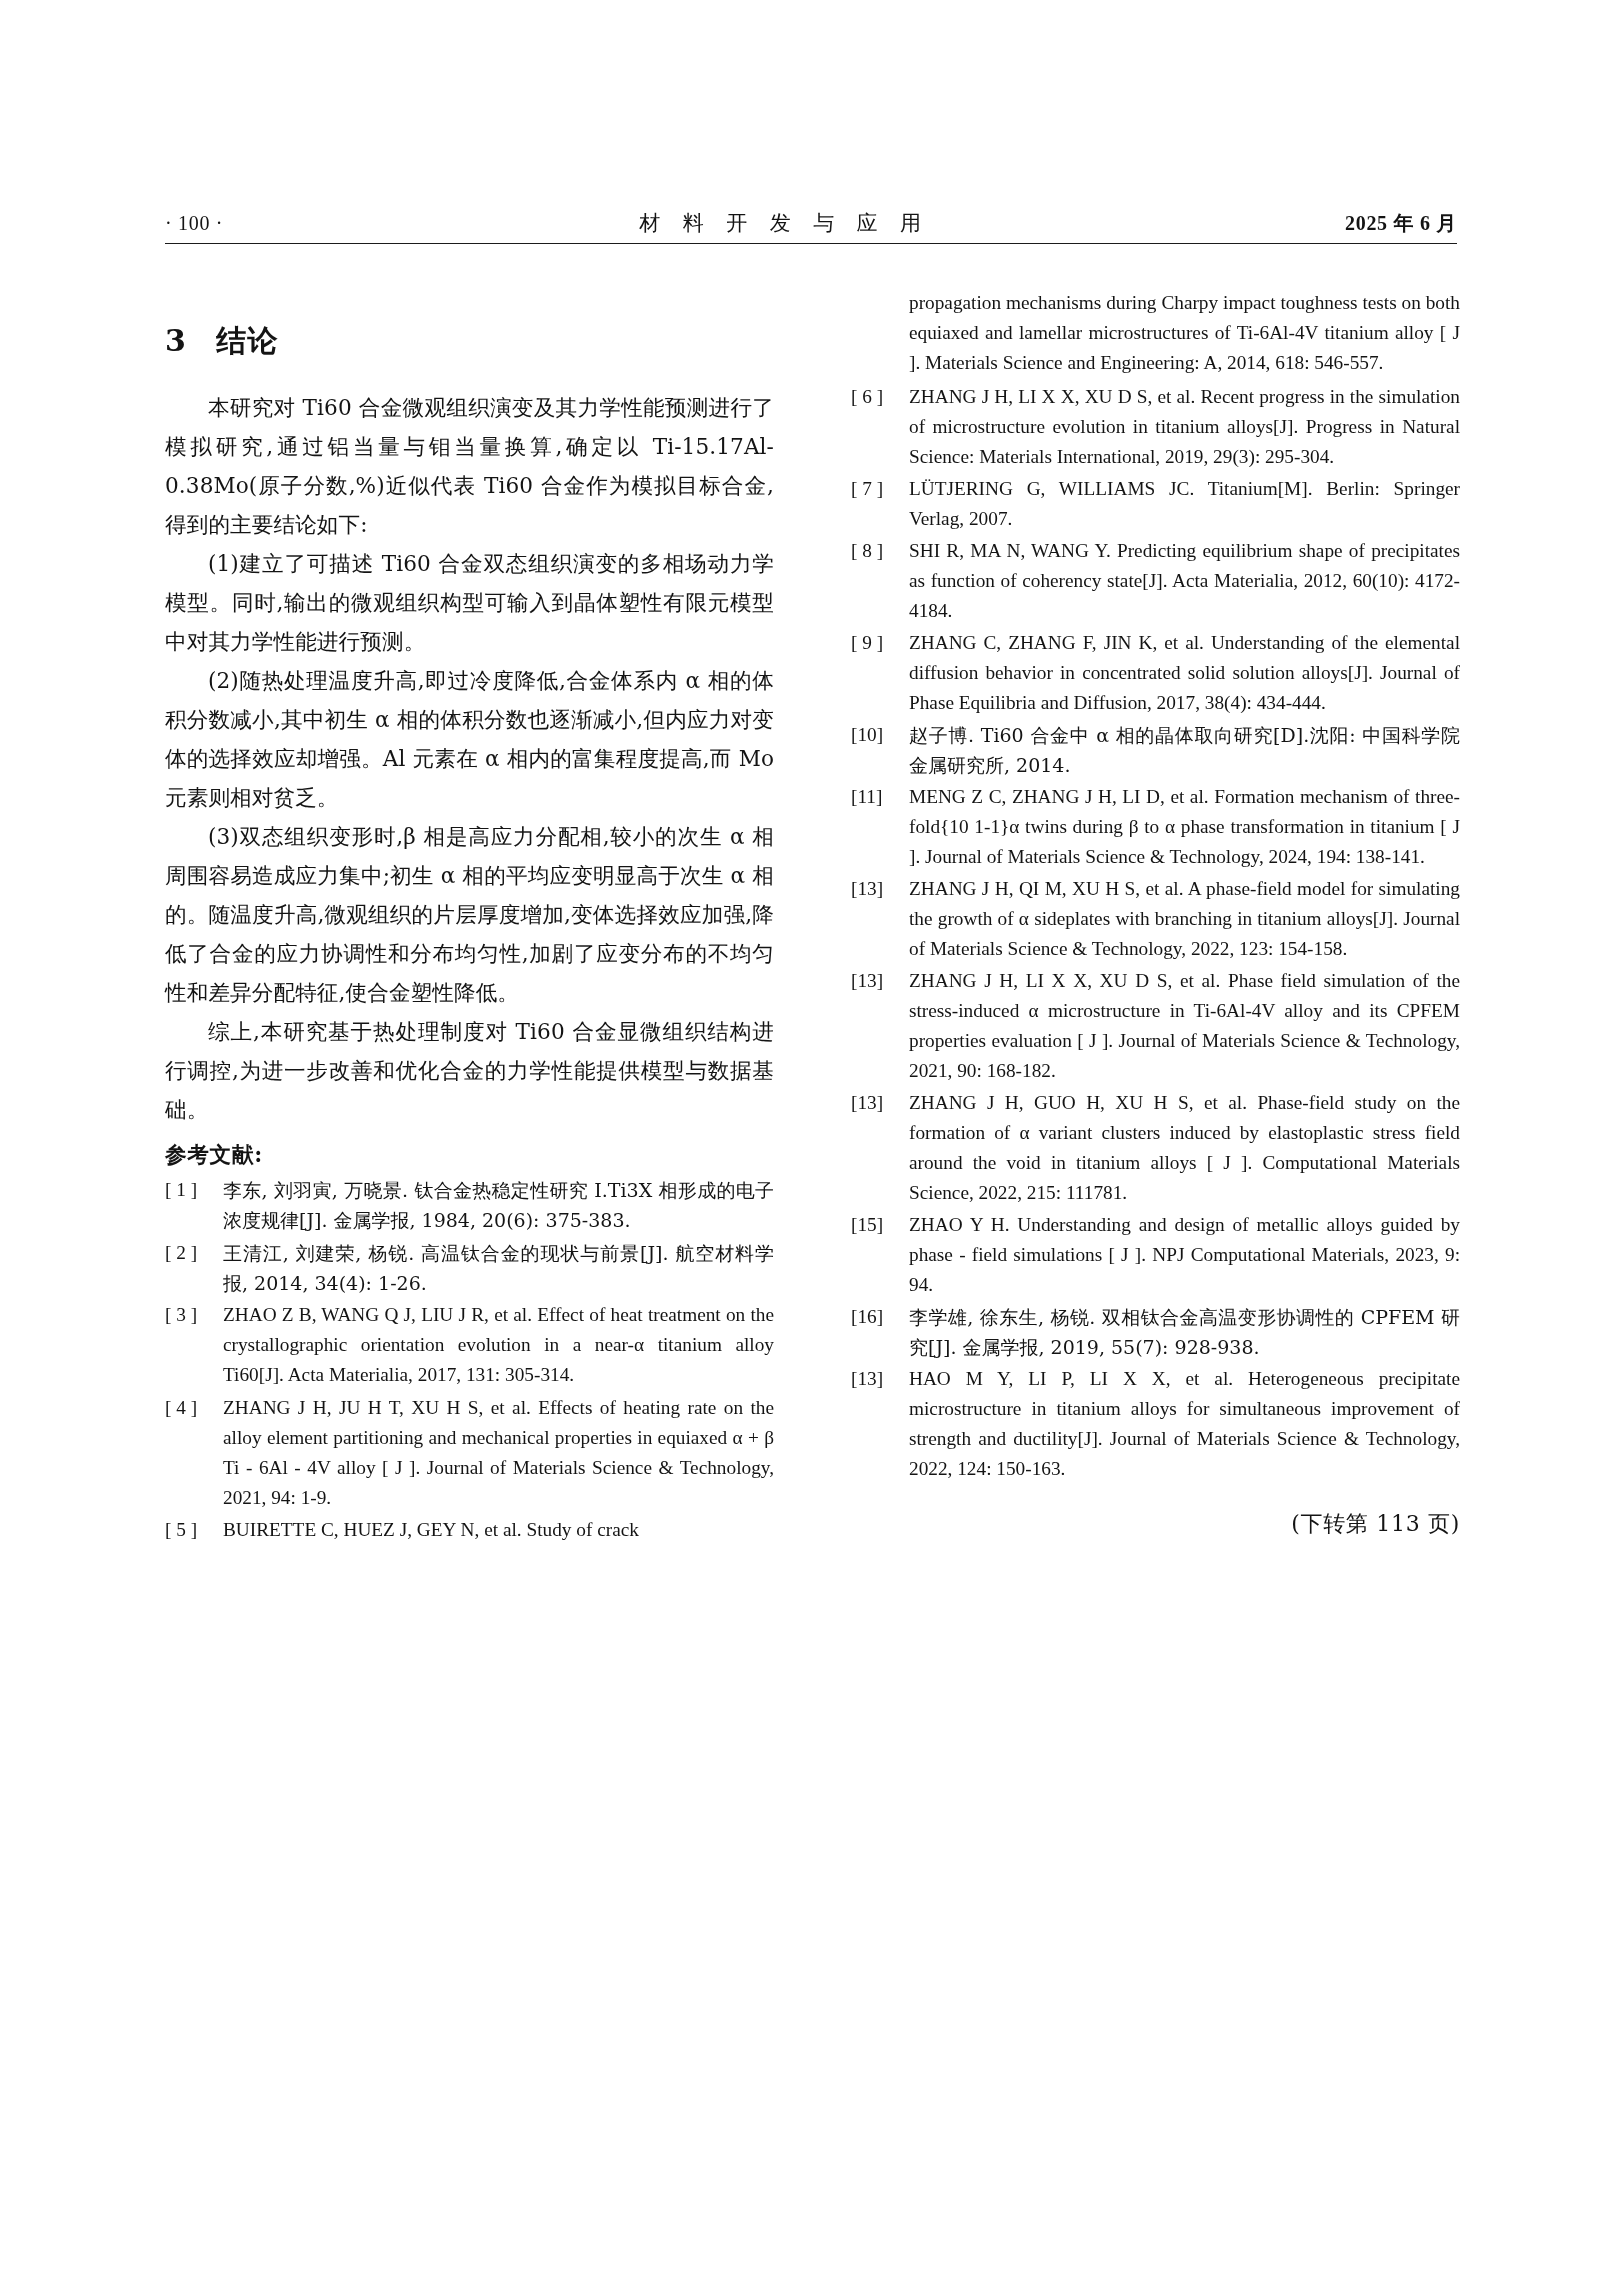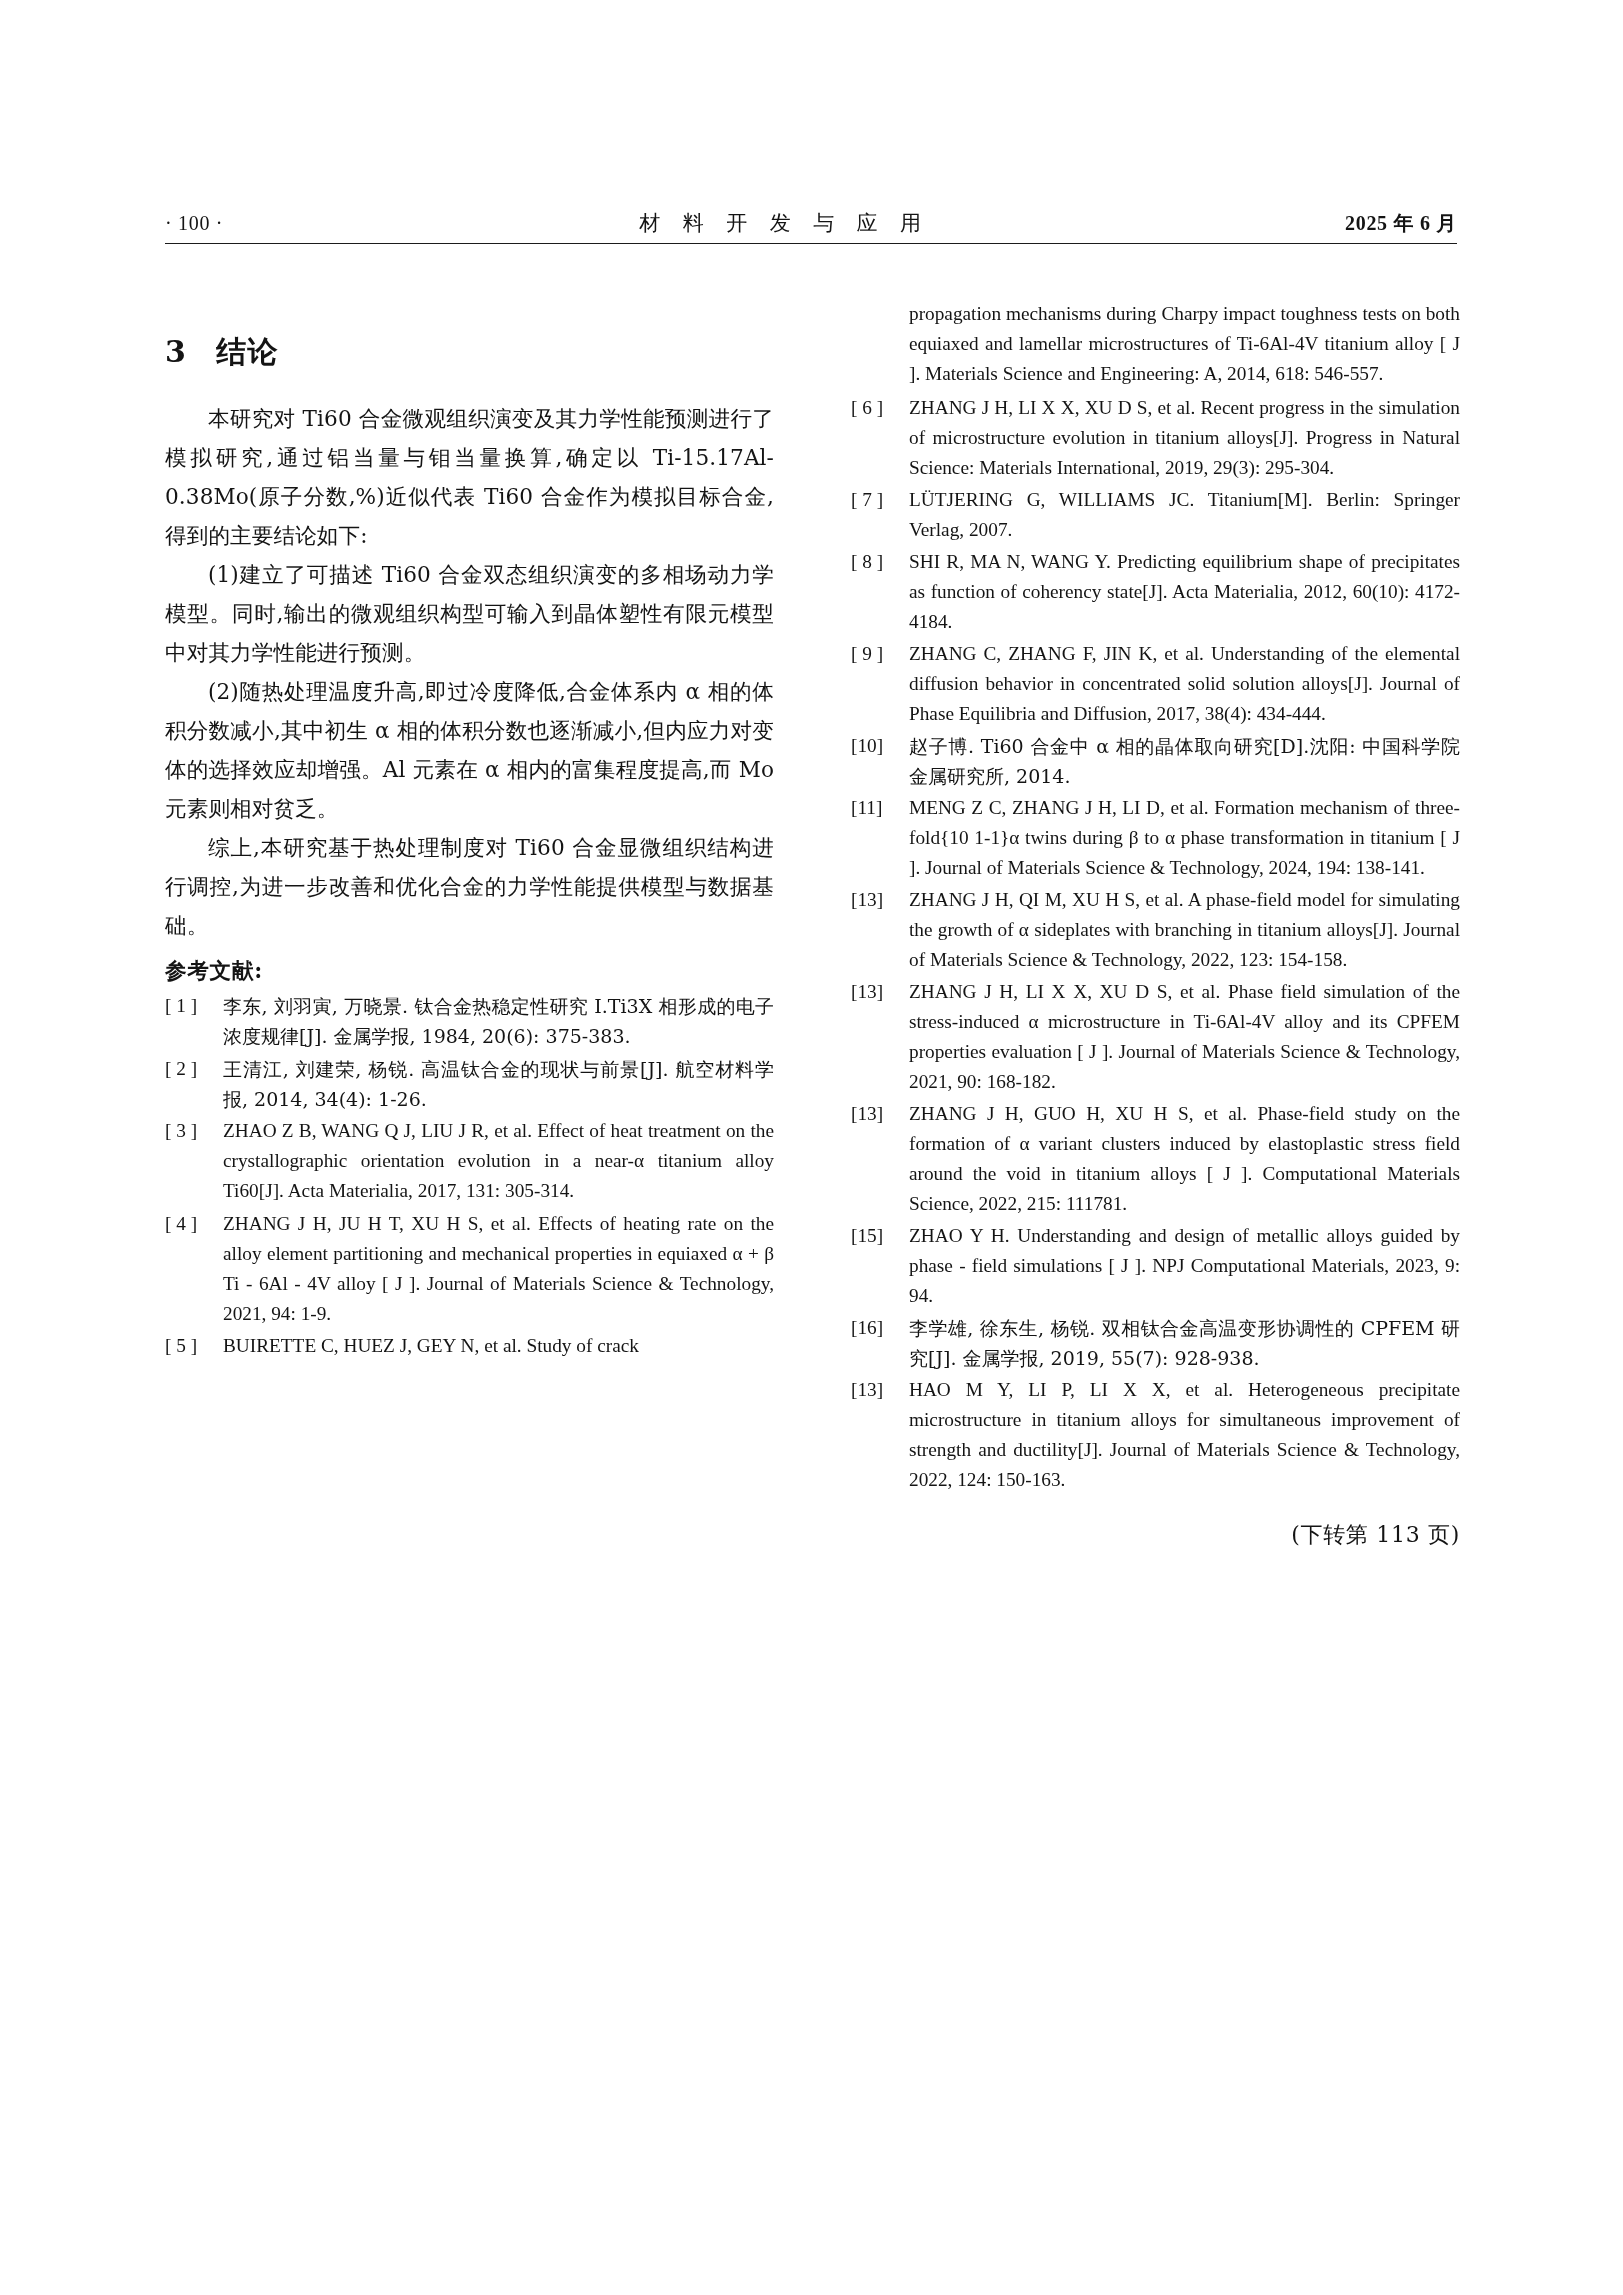--- a/index.html
+++ b/index.html
@@ -56,21 +56,21 @@
     left: 165px;
     top: 243px;
     width: 1292px;
     height: 1.3px;
     background: #1b1b1b;
   }
 
   
   .col {
     position: absolute;
-    top: 299px;
+    top: 288px;
     width: 609px;
   }
   .col-left { left: 165px; }
   .col-right { left: 851px; }
 
   
   .section-title {
     font-family: "DejaVu Serif", serif;
     font-size: 30px;
     font-weight: 700;
@@ -156,20 +156,21 @@
 
   <div class="col col-left">
 
     <div class="section-title">
       <span class="num">3</span><span>结论</span>
     </div>
 
     <p class="body indent">本研究对 Ti60 合金微观组织演变及其力学性能预测进行了模拟研究,通过铝当量与钼当量换算,确定以 Ti-15.17Al-0.38Mo(原子分数,%)近似代表 Ti60 合金作为模拟目标合金,得到的主要结论如下:</p>
     <p class="body indent">(1)建立了可描述 Ti60 合金双态组织演变的多相场动力学模型。同时,输出的微观组织构型可输入到晶体塑性有限元模型中对其力学性能进行预测。</p>
     <p class="body indent">(2)随热处理温度升高,即过冷度降低,合金体系内 α 相的体积分数减小,其中初生 α 相的体积分数也逐渐减小,但内应力对变体的选择效应却增强。Al 元素在 α 相内的富集程度提高,而 Mo 元素则相对贫乏。</p>
+    <p class="body indent">(3)双态组织变形时,β 相是高应力分配相,较小的次生 α 相周围容易造成应力集中;初生 α 相的平均应变明显高于次生 α 相的。随温度升高,微观组织的片层厚度增加,变体选择效应加强,降低了合金的应力协调性和分布均匀性,加剧了应变分布的不均匀性和差异分配特征,使合金塑性降低。</p>
     <p class="body indent">综上,本研究基于热处理制度对 Ti60 合金显微组织结构进行调控,为进一步改善和优化合金的力学性能提供模型与数据基础。</p>
 
     <div class="refs-title">参考文献:</div>
 
     <div class="ref">
       <div class="ref-num">[ 1 ]</div>
       <div class="ref-text cjk">李东, 刘羽寅, 万晓景. 钛合金热稳定性研究 I.Ti3X 相形成的电子浓度规律[J]. 金属学报, 1984, 20(6): 375-383.</div>
     </div>
     <div class="ref">
       <div class="ref-num">[ 2 ]</div>

